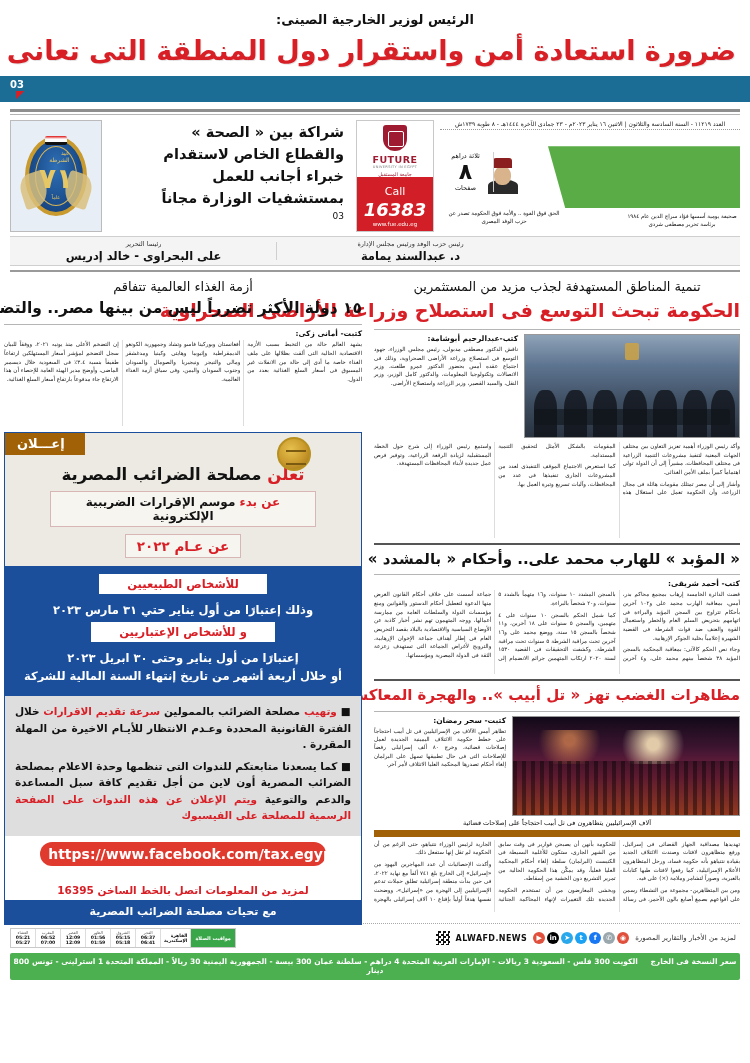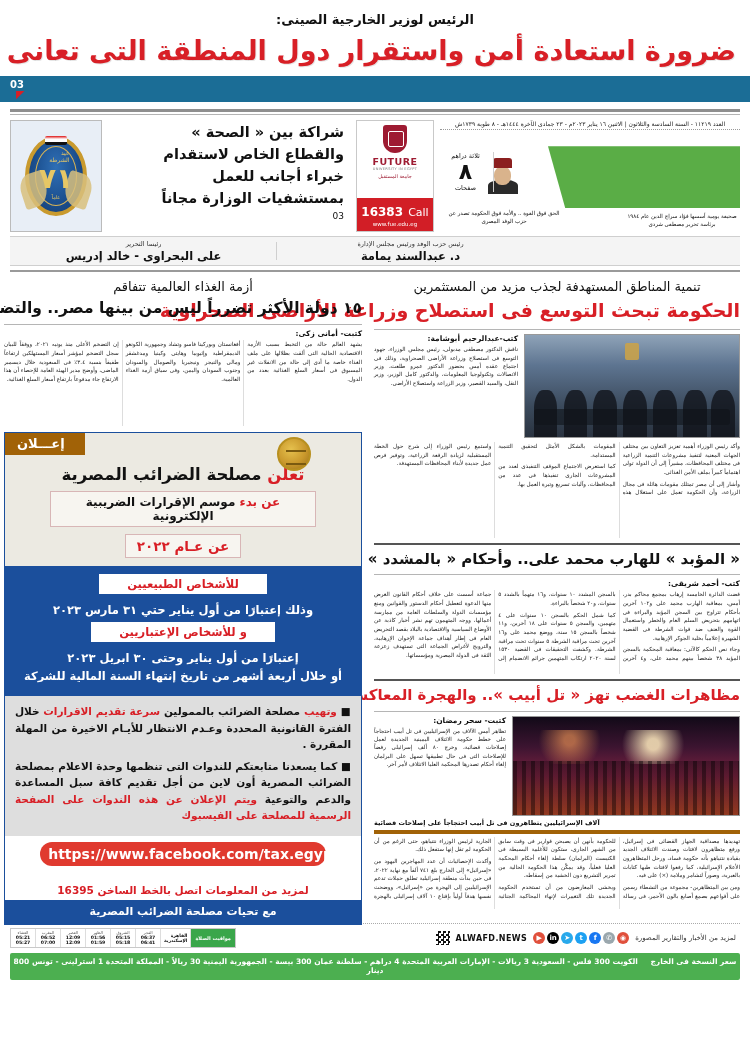--- a/index.html
+++ b/index.html
@@ -96,21 +96,21 @@
                border-radius: 3px 3px 12px 12px; position: relative; }
   .fue-crest::after { content:""; position:absolute; left:5px; top:6px; width:14px; height:14px;
                border:1.5px solid #fff; border-radius:2px; }
   .fue-name { font-size: 9.5px; font-weight: bold; color: #9e1b32; letter-spacing:.5px;
               margin-top:3px; direction: ltr; }
   .fue-sub  { font-size: 3.6px; color: #7a7a7a; direction: ltr; letter-spacing:.3px; }
   .fue-ar   { font-size: 5px; color: #9e1b32; margin-top: 2px; }
   .fue-call { background:#d21e26; color:#fff; width:100%; margin-top:auto;
               padding:3px 3px 4px 3px; text-align:center; }
   .fue-call .cl { font-size: 11px; direction: ltr; display:inline-block; }
-  .fue-call .ph { font-size: 12px; font-weight: bold; direction: ltr; display:inline-block; }
+  .fue-call .ph { font-size: 18px; font-weight: bold; direction: ltr; display:inline-block;font-style:italic; }
   .fue-call .wb { font-size: 5.5px; direction: ltr; display:block; margin-top:1px; }
 
   
   .police-head { flex: 1; text-align: right; padding: 2px 6px 0 6px; }
   .police-head .ph-line { font-size: 14.5px; font-weight: bold; color: #111; line-height: 1.5; }
   .police-head .ph-pg { font-size: 9px; color: #111; margin-top: 2px; }
 
   
   .badge-box { width: 92px; border: 1px solid #bbb; background: #e8eef6; position: relative; }
   .badge-oval { position: absolute; left: 50%; top: 50%; transform: translate(-50%,-50%);
@@ -174,22 +174,22 @@
   .ph-crowd { position:absolute; bottom:0; left:0; right:0; height:55%;
               background: repeating-linear-gradient(90deg, rgba(0,0,0,.55) 0 4px, rgba(0,0,0,.25) 4px 9px); }
   .ph-lights { position:absolute; top:14%; left:0; right:0; height:34%;
               background: radial-gradient(circle at 62% 42%, rgba(255,235,190,.85) 0 4%, transparent 22%),
                           radial-gradient(circle at 25% 30%, rgba(255,160,90,.6) 0 3%, transparent 18%); }
   .ph-table { position:absolute; bottom: 12%; left:4%; right:4%; height: 16%;
               background: rgba(20,25,33,.7); border-radius:3px; }
   .ph-emblem{ position:absolute; top:8%; left:50%; transform:translateX(-50%);
               width:14px; height:17px; background:#c9a24a; border-radius:2px; opacity:.9;}
 
-  .caption { font-size: 6.5px; font-weight: bold; color: #111; text-align: left;
-             padding: 3px 0 3px 0; border-bottom: 4px solid #a16207; }
+  .caption { font-size: 6.5px; font-weight: normal; color: #111; text-align: center;
+             padding: 3px 0 3px 0; border-bottom: 7px solid #a16207; }
 
   
   .tax-ad { border: 1px solid #1b4f9c; background: #fff; margin-top: 6px; }
   .tax-top { background: #eceae2; position: relative; padding: 6px 8px 8px 8px; }
   .tax-elan { position: absolute; left: 0; top: 0; background: #a16207; color: #fff;
               font-size: 13px; font-weight: bold; padding: 3px 20px 4px 12px;
               letter-spacing: 2px; }
   .tax-seal { position: absolute; right: 50px; top: 4px; width: 34px; height: 34px;
               border-radius: 50%;
               background: radial-gradient(circle at 40% 35%, #e6c14e 0%, #c9982c 55%, #9a7018 100%);

